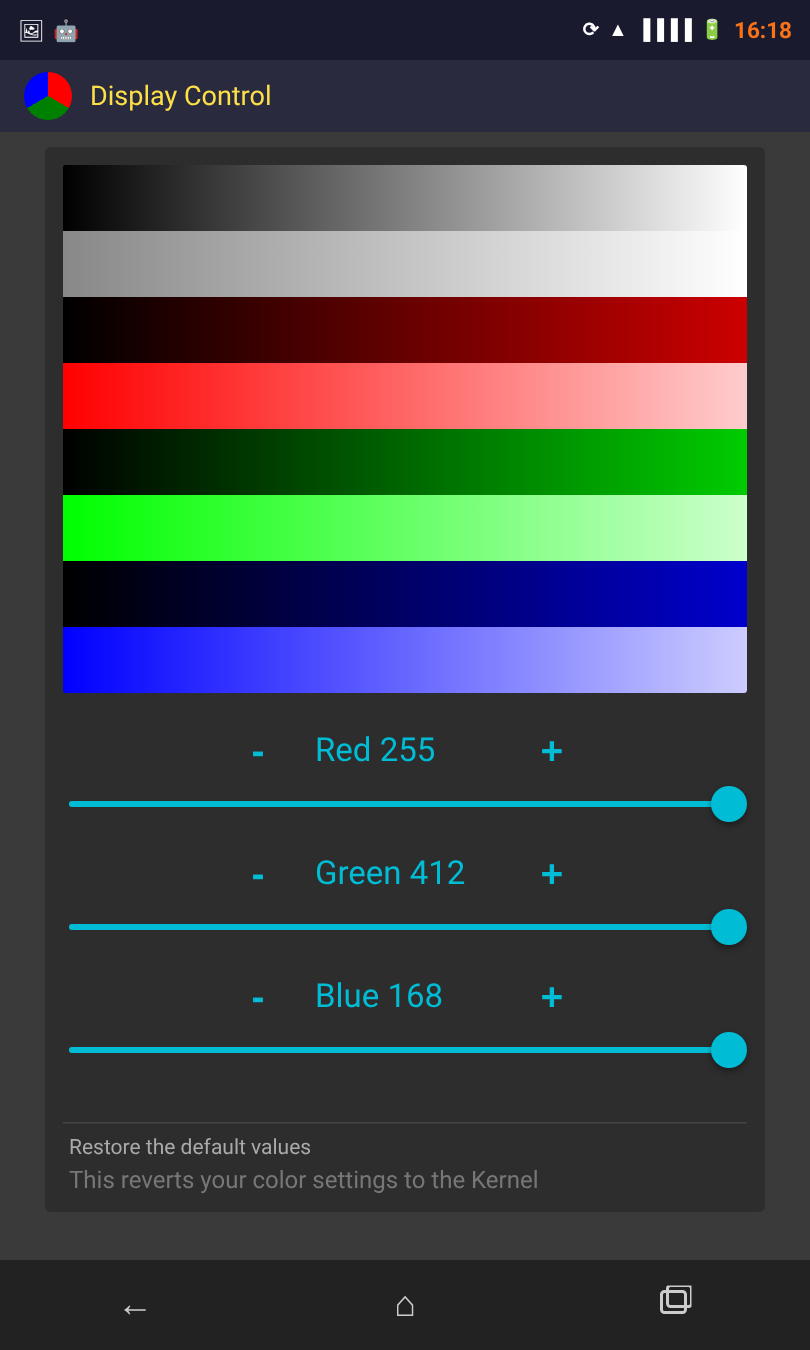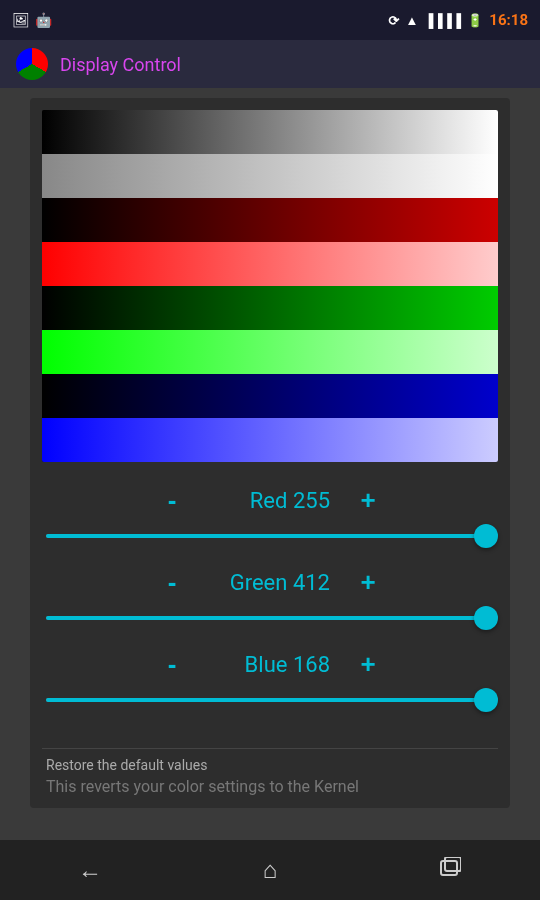--- a/index.html
+++ b/index.html
@@ -56,21 +56,21 @@
     }
 
     .app-icon {
       width: 32px;
       height: 32px;
       border-radius: 50%;
       background: conic-gradient(red 0deg 120deg, green 120deg 240deg, blue 240deg 360deg);
     }
 
     .app-title {
-      color: #d946ef;
+      color: #fde047;
       font-size: 18px;
       text-align: center;
     }
 
     
     .main-content {
       width: 100%;
       height: calc(900px - 40px - 48px - 60px);
       background: #3a3a3a;
       position: relative;
@@ -164,21 +164,21 @@
       background: none;
       border: none;
       line-height: 1;
     }
 
     .control-label {
       color: #00bcd4;
       font-size: 22px;
       font-weight: 400;
       min-width: 120px;
-      text-align: right;
+      text-align: left;
     }
 
     
     .slider-container {
       position: relative;
       height: 20px;
       display: flex;
       align-items: center;
       padding: 0 4px;
     }

